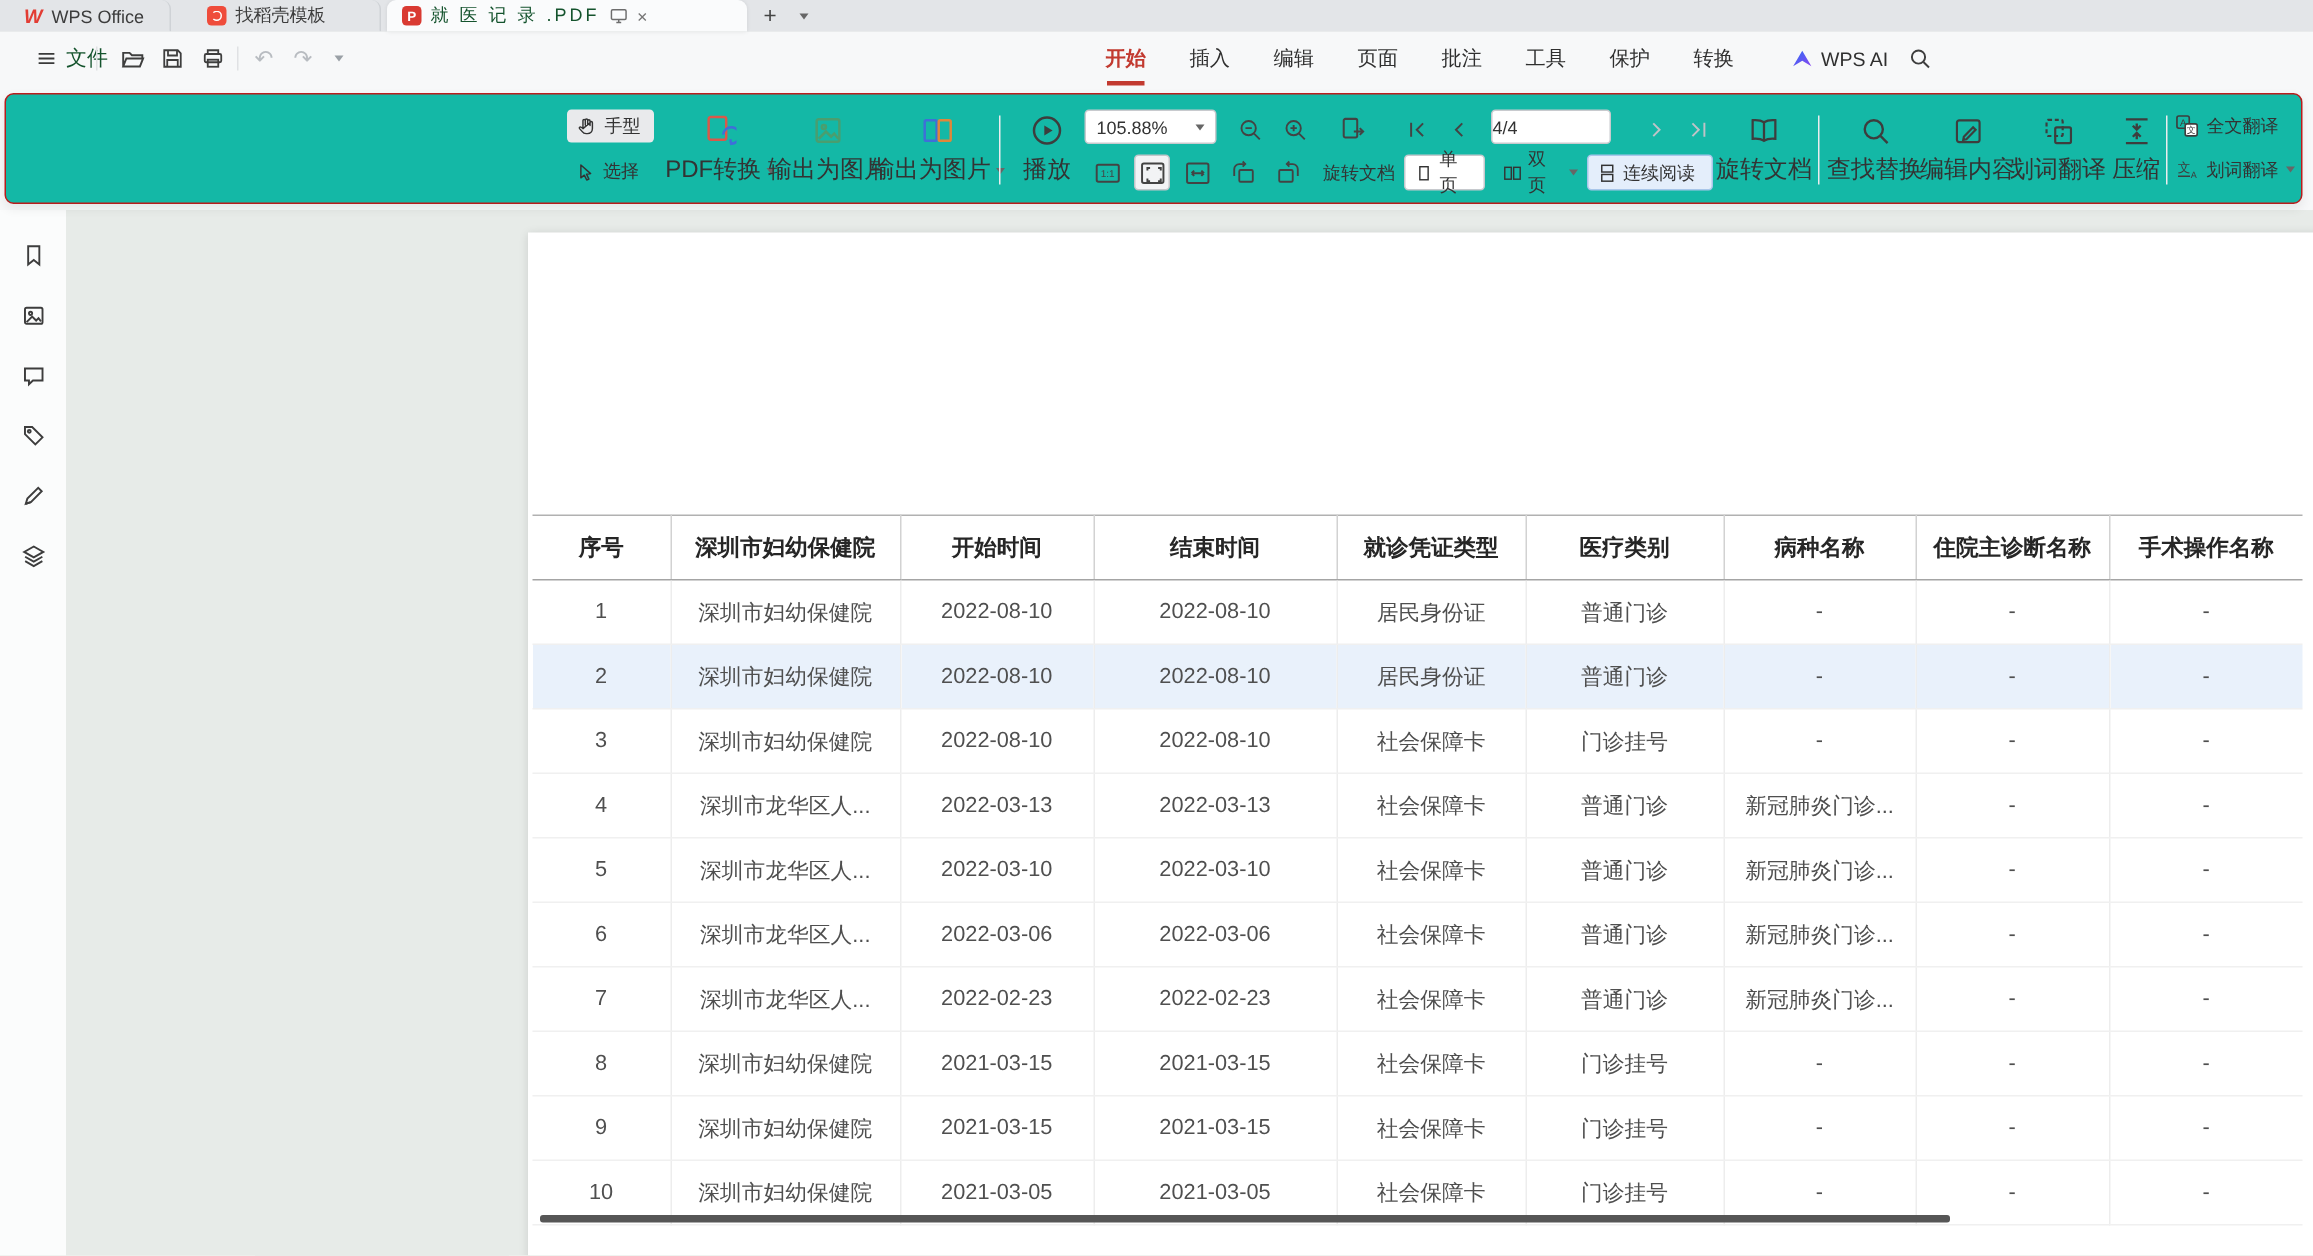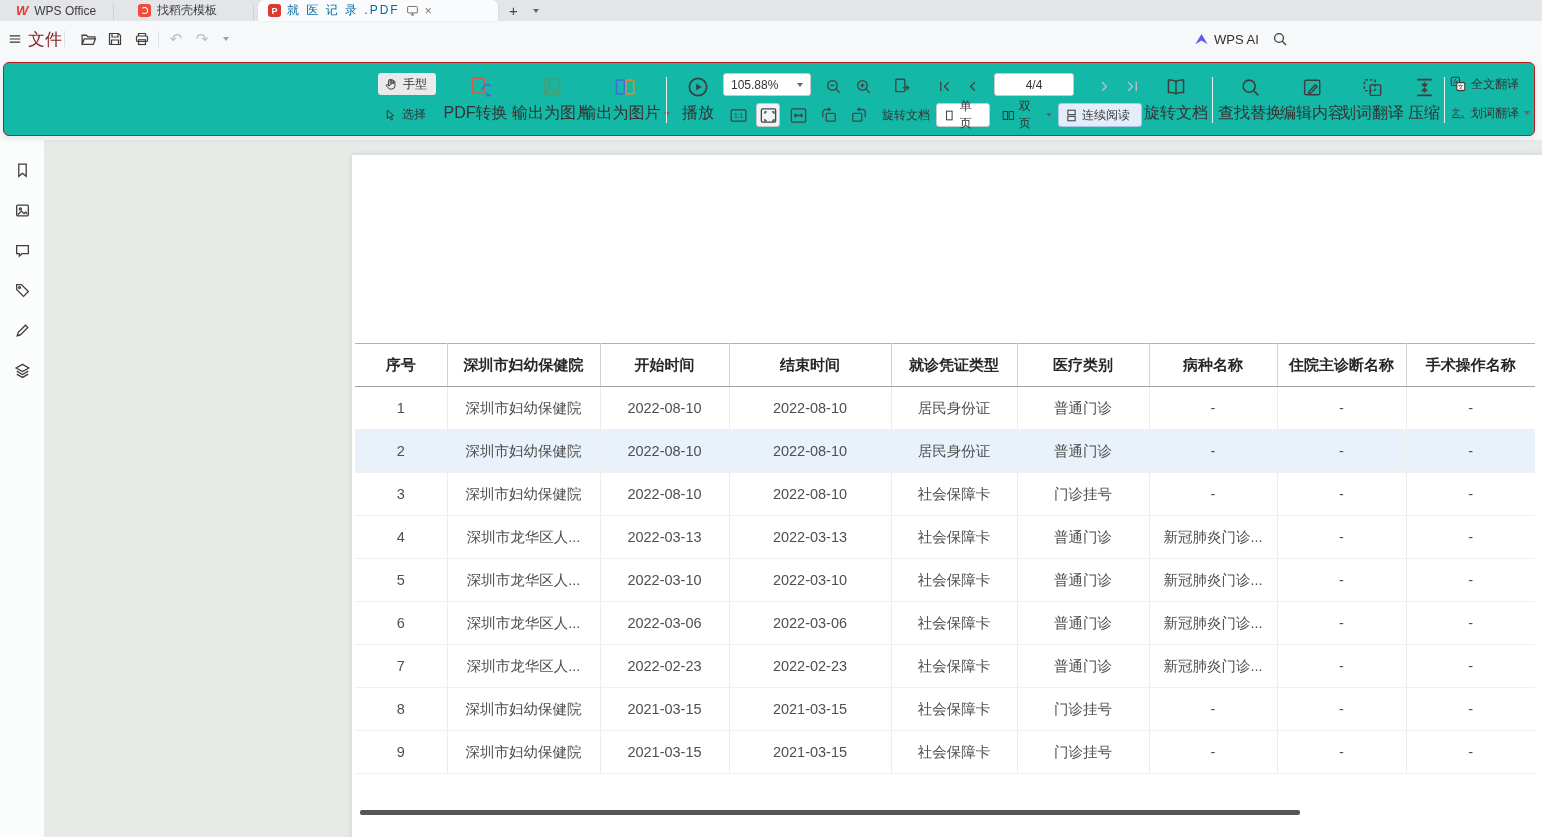--- a/index.html
+++ b/index.html
@@ -20,40 +20,40 @@
   .docer-arc{width:7px;height:7px;border:1.6px solid #fff;border-left-color:transparent;border-radius:50%}
   .tab-x{color:#777;font-size:12px;padding:0 2px;cursor:default}
   .tab-tools{display:flex;align-items:center;gap:4px;color:#6d6d6d}
   .plusbtn{position:absolute;top:0;height:21px;display:flex;align-items:center;font-size:15px;color:#444;padding:0 6px}
   .cv{width:0;height:0;border-left:3.5px solid transparent;border-right:3.5px solid transparent;border-top:4px solid #666;display:inline-block}
 
   
   .chrome{position:absolute;top:21px;left:0;right:0;height:119px;background:#f7f8f9}
   .menubar{position:absolute;top:21px;left:0;right:0;height:36px}
   .mb{position:absolute;top:0;height:36px;display:flex;align-items:center}
-  .mb-file{left:8px;gap:6px;font-size:17px;color:#7f1d1d}
+  .mb-file{left:24px;gap:6px;font-size:14px;color:#14532d}
   .vdiv{position:absolute;top:10px;width:1px;height:16px;background:#e0e1e4}
   .mbtn{width:24px;height:24px;display:flex;align-items:center;justify-content:center;color:#3e3e3e}
   .mbtn.dis{color:#b8bcc1}
   .rtabs{position:absolute;left:737px;top:0;height:36px;display:flex;align-items:center;gap:29px}
   .rtab{position:relative;font-size:13.5px;color:#2f2f2f;white-space:nowrap;cursor:default}
   .rtab.active{color:#c23a30;font-weight:bold}
   .rtab.active::after{content:"";position:absolute;left:1px;right:1px;bottom:-9px;height:3px;background:#c23a30}
   .wpsai{left:1194px;gap:5px;font-size:13px;color:#2f2f2f}
 
   
   .ribbon{position:absolute;left:3px;top:62px;width:1532px;height:74px;background:#14b8a6;
     border:1px solid #b91c1c;border-radius:6px;box-shadow:0 3px 7px rgba(0,0,0,.07);z-index:4}
   .rb{position:absolute;display:flex;align-items:center;gap:5px;font-size:12px;color:#333;white-space:nowrap}
   .pill{background:#e9eaec;border-radius:3px;justify-content:flex-start;padding:0 6px}
   .plain{padding:0 6px}
   .bigbtn{flex-direction:column;justify-content:center;gap:5px;text-align:center}
   .lblrow{display:flex;align-items:center;gap:3px;font-size:16px;color:#333}
   .rsep{position:absolute;top:14px;width:1px;height:46px;background:#ebecee}
-  .box{background:#fff;border:1px solid #c8cace;border-radius:3px;display:flex;align-items:center;justify-content:center;font-size:12px;color:#333}
+  .box{background:#fff;border:1px solid #c8cace;border-radius:3px;display:flex;align-items:center;justify-content:flex-start;font-size:12px;color:#333}
   .iconbtn{width:24px;height:24px;display:flex;align-items:center;justify-content:center;color:#434343}
   .iconbtn.sel{border:1px solid #c3c6ca;background:#f2f3f5;border-radius:3px}
   .navdis{color:#bfc3c7 !important}
   .modebtn{height:24px;display:flex;align-items:center;gap:4px;font-size:12px;color:#333;padding:0 6px}
   .modebtn.bordered{border:1px solid #c6c9cd;border-radius:3px;background:#fff}
   .modebtn.hl{background:#e4eefb;border:1px solid #a8c6ea;border-radius:3px}
 
   
   .rail{position:absolute;left:0;top:140px;width:44px;bottom:0;background:#fbfcfc;z-index:2}
   .railbtn{width:44px;height:40px;display:flex;align-items:center;justify-content:center;color:#3d3d3d}
@@ -74,21 +74,21 @@
   .rec-table th:nth-child(3),.rec-table td:nth-child(3){width:129px}
   .rec-table th:nth-child(4),.rec-table td:nth-child(4){width:162px}
   .rec-table th:nth-child(5),.rec-table td:nth-child(5){width:126px}
   .rec-table th:nth-child(6),.rec-table td:nth-child(6){width:132px}
   .rec-table th:nth-child(7),.rec-table td:nth-child(7){width:128px}
   .rec-table th:nth-child(8),.rec-table td:nth-child(8){width:129px}
   .rec-table th:nth-child(9),.rec-table td:nth-child(9){width:129px}
   .hscroll{position:absolute;left:8px;top:655px;width:940px;height:5px;background:#565656;border-radius:2px}
 
   svg.ic{display:block}
-  .t-title{letter-spacing:2px;color:#0369a1}
+  .t-title{letter-spacing:2px;color:#14532d}
 </style>
 </head>
 <body>
 
 <div class="app">
 
   <div class="tabbar">
     <div class="wtab inactive" style="left:6px;width:108px">
       <span class="wlogo">W</span>
       <span>WPS Office</span>
@@ -162,20 +162,30 @@
         <span class="mbtn dis" style="font-size:15px">
           <span>↷</span>
         </span>
       </div>
     <div class="mb" style="left:214px">
         <span class="mbtn">
           <span class="cv" style="border-top-color:#9aa0a6"></span>
         </span>
       </div>
 
+    <div class="rtabs">
+        <span class="rtab active">开始</span>
+        <span class="rtab">插入</span>
+        <span class="rtab">编辑</span>
+        <span class="rtab">页面</span>
+        <span class="rtab">批注</span>
+        <span class="rtab">工具</span>
+        <span class="rtab">保护</span>
+        <span class="rtab">转换</span>
+      </div>
 
     <div class="mb wpsai">
       <svg class="ic" width="15" height="15" viewBox="0 0 16 16">
         <defs>
             <linearGradient id="gai" x1="0" y1="0" x2="1" y2="1">
               <stop offset="0" stop-color="#2d6cf5"></stop>
               <stop offset="1" stop-color="#8a46f0"></stop>
             </linearGradient>
           </defs>
         <polygon points="1.5,13 8,2 14.5,13 8,9" fill="url(#gai)"></polygon>
@@ -574,19 +584,30 @@
               <td>9</td>
               <td>深圳市妇幼保健院</td>
               <td>2021-03-15</td>
               <td>2021-03-15</td>
               <td>社会保障卡</td>
               <td>门诊挂号</td>
               <td>-</td>
               <td>-</td>
               <td>-</td>
             </tr>
+            <tr>
+              <td>10</td>
+              <td>深圳市妇幼保健院</td>
+              <td>2021-03-05</td>
+              <td>2021-03-05</td>
+              <td>社会保障卡</td>
+              <td>门诊挂号</td>
+              <td>-</td>
+              <td>-</td>
+              <td>-</td>
+            </tr>
           </tbody>
       </table>
       <div class="hscroll"></div>
     </div>
   </div>
 
 </div>
 
 </body></html>

